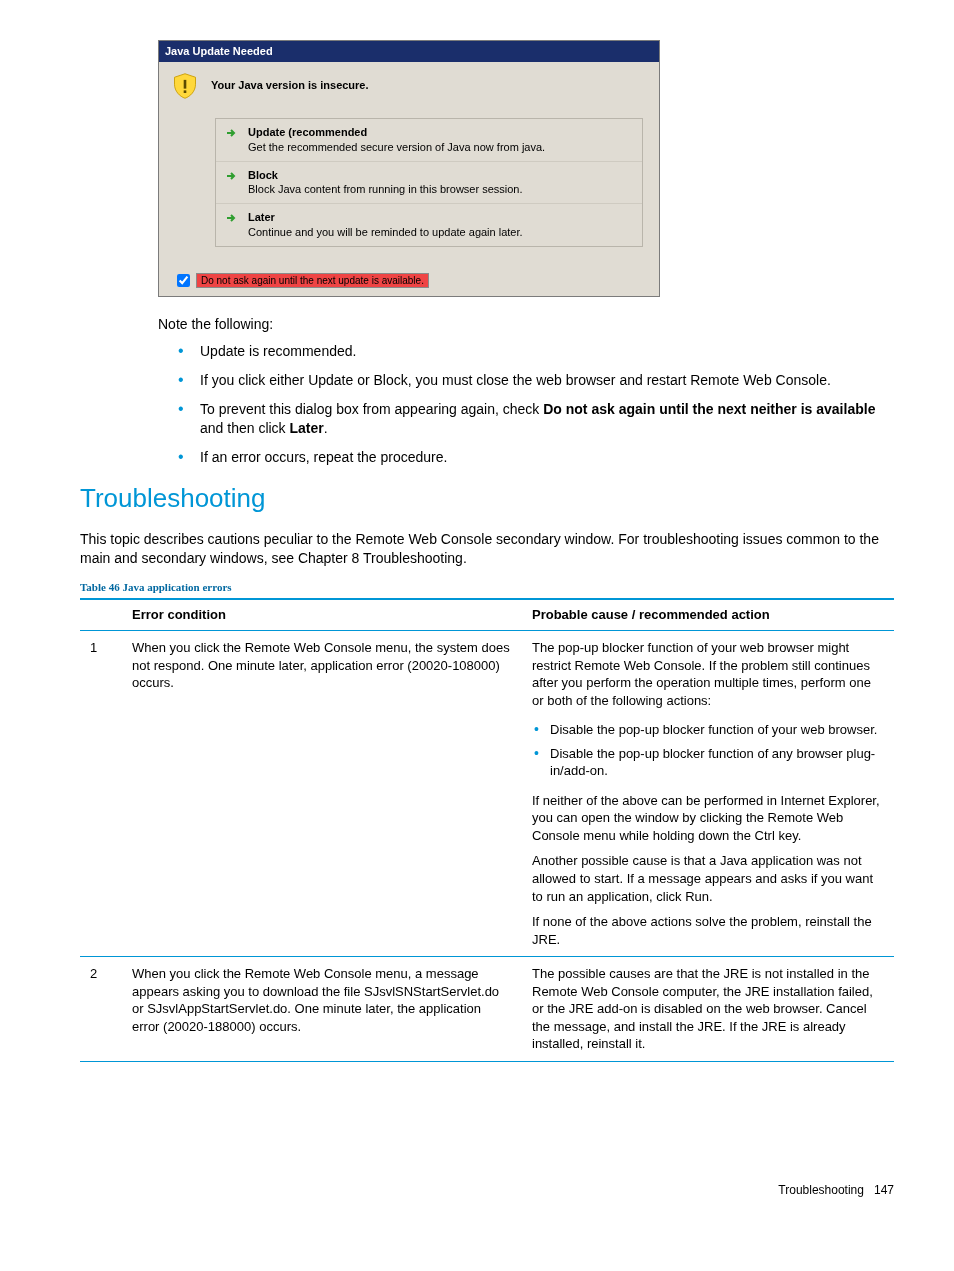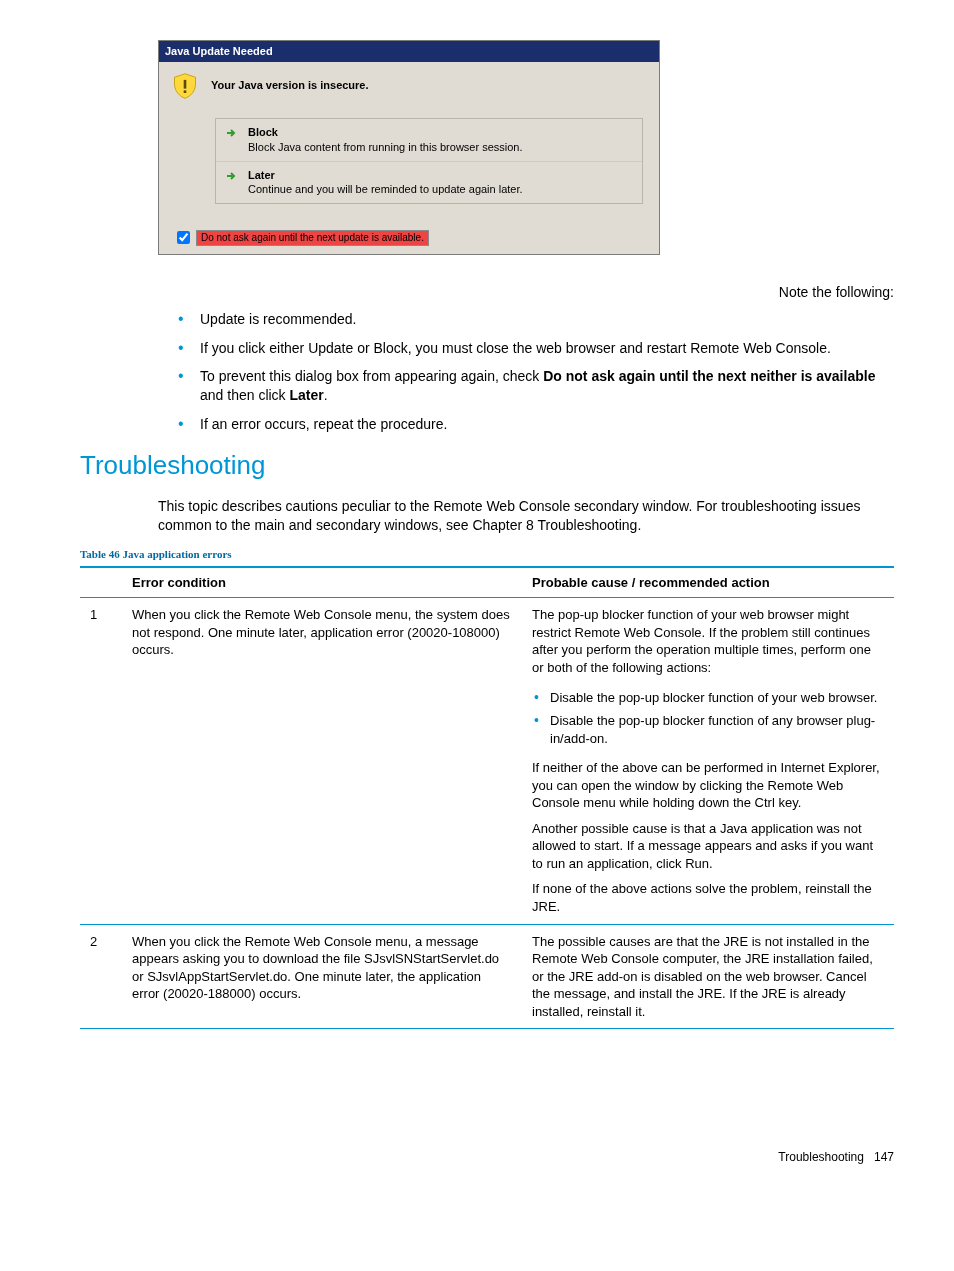--- a/index.html
+++ b/index.html
@@ -65,21 +65,21 @@
     font-size: 10px;
   }
   .chk-row .boxtxt {
     border: 1px solid #8a8a8a;
     padding: 0 4px;
     background: #ef4444;
     font-size: 10px;
   }
   input[type=checkbox] { margin: 0; }
 
-  .note-lead { margin: 28px 0 8px 78px; text-align: right; }
+  .note-lead { margin: 18px 0 8px 78px; }
   ul.bullets {
     margin: 0 0 12px 98px;
     padding: 0;
     list-style: none;
   }
   ul.bullets > li {
     position: relative;
     padding-left: 22px;
     margin-bottom: 10px;
   }
@@ -90,21 +90,21 @@
     position: absolute;
     left: 0;
     top: -2px;
   }
   h2.section {
     color: #0096d6;
     font-weight: normal;
     font-size: 26px;
     margin: 14px 0 4px 0;
   }
-  .section-desc { margin-left: 78px; margin-bottom: 12px; }
+  .section-desc { margin-bottom: 12px; }
   .tbl-caption {
     color: #0369a1;
     font-weight: bold;
     font-size: 11px;
     margin: 6px 0 4px 0;
     font-family: Liberation Serif, serif;
   }
   table.err {
     border-collapse: collapse;
     width: 100%;
@@ -160,20 +160,29 @@
   <div class="dialog-body">
     <div class="dialog-row1">
       <svg class="shield-icon" viewBox="0 0 32 32">
         <path d="M16 2 L28 6 L28 14 C28 22 22 28 16 30 C10 28 4 22 4 14 L4 6 Z" fill="#ffd83b" stroke="#c79a00" stroke-width="1"></path>
         <rect x="14.5" y="9" width="3" height="10" fill="#5b4a00"></rect>
         <rect x="14.5" y="21" width="3" height="3" fill="#5b4a00"></rect>
       </svg>
       <div style="font-weight:bold">Your Java version is insecure.</div>
     </div>
     <div class="opt-list">
+      <div class="opt">
+        <svg class="arrow-ic" viewBox="0 0 12 12">
+            <path d="M1 6 L8 6 M5 3 L8 6 L5 9" stroke="#2f9e2f" stroke-width="2" fill="none"></path>
+          </svg>
+        <div class="opt-text">
+          <div class="t1">Update (recommended</div>
+          <div>Get the recommended secure version of Java now from java.</div>
+        </div>
+      </div>
       <div class="opt">
         <svg class="arrow-ic" viewBox="0 0 12 12">
             <path d="M1 6 L8 6 M5 3 L8 6 L5 9" stroke="#2f9e2f" stroke-width="2" fill="none"></path>
           </svg>
         <div class="opt-text">
           <div class="t1">Block</div>
           <div>Block Java content from running in this browser session.</div>
         </div>
       </div>
       <div class="opt">

